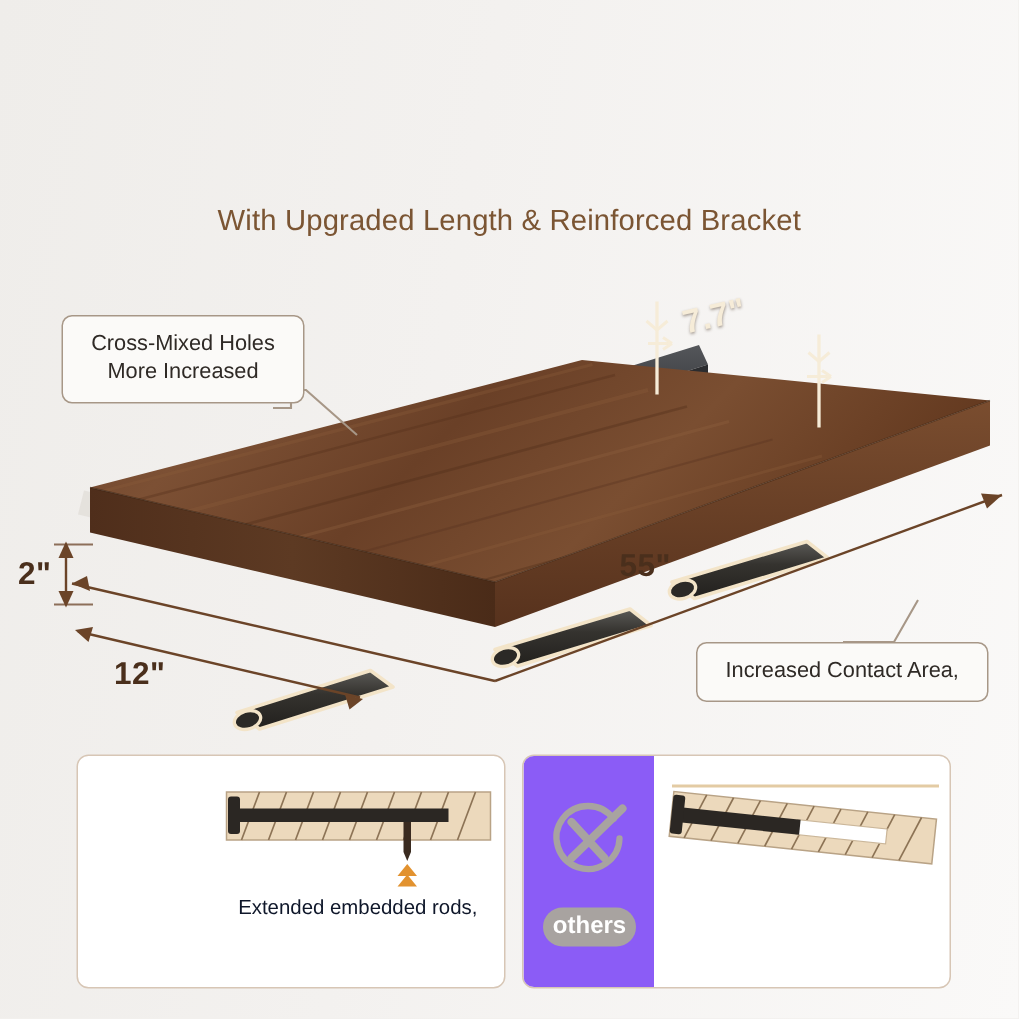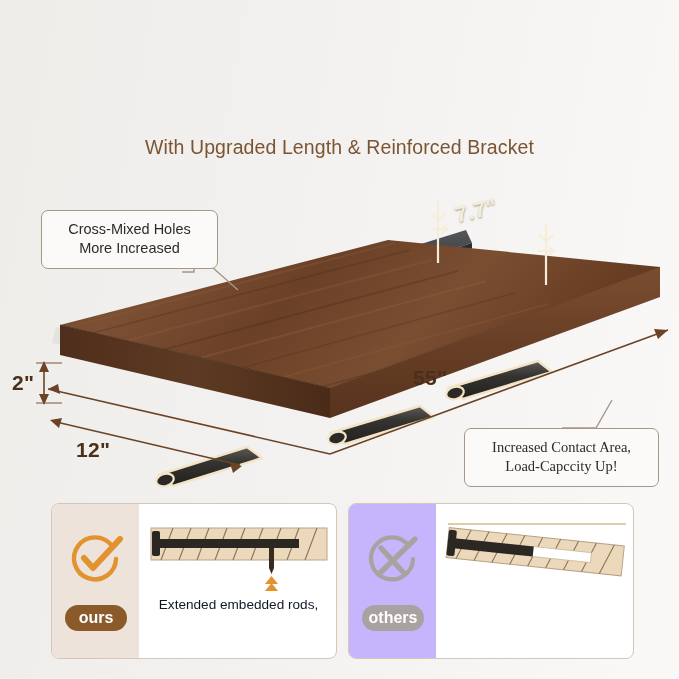--- a/index.html
+++ b/index.html
@@ -66,27 +66,26 @@
     font-size: 14.5px;
     line-height: 19px;
     text-align: center;
     padding: 9px 12px 10px 12px;
     box-sizing: border-box;
     z-index: 6;
   }
   #callout-holes {
     left: 41px;
     top: 210px;
-    width: 177px;
+    width: 162px;
   }
   #callout-load {
     left: 464px;
     top: 428px;
     width: 195px;
-    font-family: Liberation Serif, serif;
   }
   .tail-svg {
     position: absolute;
     z-index: 5;
     overflow: visible;
   }
 
   
   .dim {
     position: absolute;
@@ -129,21 +128,21 @@
   #panel-ours   { left: 51px; }
   #panel-others { left: 348px; }
   .panel-left {
     position: absolute;
     left: 0; top: 0;
     width: 87px;
     height: 100%;
     box-sizing: border-box;
   }
   #panel-ours   .panel-left { background: #ede3db; }
-  #panel-others .panel-left { background: #c4b5fd; }
+  #panel-others .panel-left { background: #8b5cf6; }
   .mark-icon {
     position: absolute;
     left: 16px;
     top: 26px;
     width: 56px;
     height: 56px;
   }
   .pill {
     position: absolute;
     left: 13px;
@@ -316,38 +315,30 @@
   <div class="callout" id="callout-holes">
     <div>Cross-Mixed Holes</div>
     <div>More Increased</div>
   </div>
 
   <svg class="tail-svg" style="left:560px; top:398px; width:80px; height:40px;">
     <path d="M52,2 L36,30 L2,30" fill="none" stroke="#a79787" stroke-width="1.4"></path>
   </svg>
   <div class="callout" id="callout-load">
     <div>Increased Contact Area,</div>
-    <div>Load-Capccity Up!</div>
   </div>
 
   <div class="dim" id="dim-55">55"</div>
   <div class="dim" id="dim-2">2"</div>
   <div class="dim" id="dim-12">12"</div>
   <div class="dim" id="dim-77">7.7"</div>
 
   <div class="panels">
 
     <div class="panel" id="panel-ours">
-      <div class="panel-left">
-        <svg class="mark-icon" viewBox="0 0 56 56">
-          <path d="M44,16 A21,21 0 1 0 48,29" fill="none" stroke="#e2922f" stroke-width="4.4" stroke-linecap="round"></path>
-          <path d="M16,28 L25,38 L52,9" fill="none" stroke="#e2922f" stroke-width="6" stroke-linecap="round" stroke-linejoin="round"></path>
-        </svg>
-        <div class="pill" id="pill-ours">ours</div>
-      </div>
       <div class="panel-right">
         <svg class="panel-diagram" viewBox="0 0 199 84">
 
           <rect x="12" y="18" width="176" height="32" fill="#ecd9bc" stroke="#b9a386" stroke-width="1"></rect>
           <g stroke="#8c7355" stroke-width="1.1">
             <line x1="22" y1="50" x2="34" y2="18"></line>
               <line x1="40" y1="50" x2="52" y2="18"></line>
             <line x1="58" y1="50" x2="70" y2="18"></line>
               <line x1="76" y1="50" x2="88" y2="18"></line>
             <line x1="94" y1="50" x2="106" y2="18"></line>

